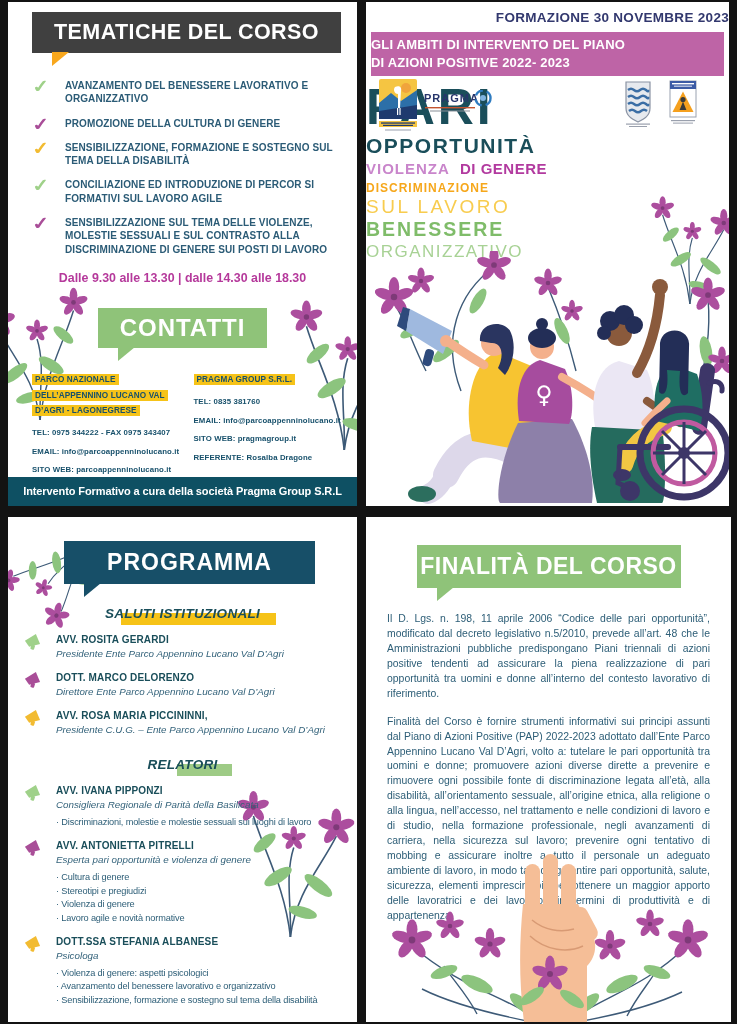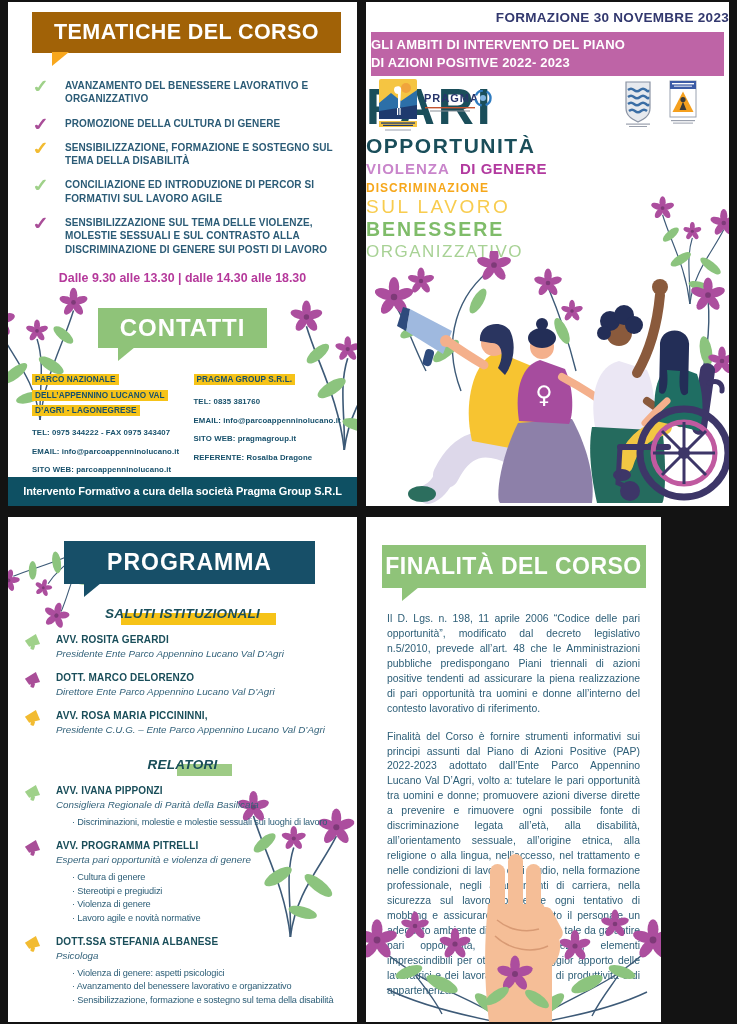--- a/index.html
+++ b/index.html
@@ -2,27 +2,27 @@
 <html><head>
 <meta charset="utf-8">
 <style>
   html,body{margin:0;padding:0;background:#101010;}
   .stage{position:relative;width:737px;height:1024px;background:#131313;overflow:hidden;
          font-family:"Liberation Sans",sans-serif;-webkit-font-smoothing:antialiased;}
   .panel{position:absolute;background:#fff;overflow:hidden;}
   .p-tl{left:8px;top:2px;width:349px;height:504px;}
   .p-tr{left:366px;top:2px;width:363px;height:504px;}
   .p-bl{left:8px;top:517px;width:349px;height:505px;}
-  .p-br{left:366px;top:517px;width:295px;height:505px;}
+  .p-br{left:366px;top:517px;width:365px;height:505px;}
 
   
   .bubble{position:relative;color:#fff;font-weight:bold;text-align:center;z-index:2;}
   .bubble::after{content:"";position:absolute;left:20px;bottom:-13px;width:0;height:0;
                  border-top:14px solid #000;border-right:17px solid transparent;}
-  .b-orange{background:#a16207}.b-orange::after{border-top-color:#F8A71D}
+  .b-orange{background:#404040}.b-orange::after{border-top-color:#F8A71D}
   .b-green{background:#8FC379}.b-green::after{border-top-color:#8FC379}
   .b-teal{background:#174F68}.b-teal::after{border-top-color:#174F68}
 
   
   .tem-banner{margin:10px 16px 0 24px;padding:8px 2px;font-size:21.5px;letter-spacing:.4px;}
   .check-list{list-style:none;margin:26px 8px 0 26px;padding:0;}
   .check-list li{position:relative;padding-left:31px;margin-bottom:11px;
     font-size:10px;font-weight:bold;color:#2B5B76;line-height:1.33;letter-spacing:.1px;}
   .chk{position:absolute;left:0;top:-3px;font-size:17px;font-weight:bold;
        transform:scaleX(1.25) rotate(-6deg);}
@@ -65,21 +65,21 @@
   .sec-head{position:relative;width:fit-content;margin:22px auto 0;font-size:13.5px;font-weight:bold;
     font-style:italic;color:#1A4E5A;letter-spacing:.3px;z-index:1;}
   .sec-head i{position:absolute;z-index:-1;top:7px;bottom:-4px;}
   .sec-yellow i{left:16px;right:-16px;background:#F6C318;}
   .sec-green i{left:30px;right:-14px;background:#9ECB86;}
   .speaker{position:relative;margin:13px 8px 0 48px;z-index:2;}
   .mega{position:absolute;left:-33px;top:0px;width:19px;height:16px;}
   .m-green{color:#9FD189}.m-mag{color:#A94E98}.m-yel{color:#F2BB31}
   .sp-name{font-size:10px;font-weight:bold;color:#1A4E5A;letter-spacing:.15px;}
   .sp-role{font-size:9.8px;font-style:italic;color:#33627A;margin-top:3px;}
-  .topics{margin:7px 0 0 16px;}
+  .topics{margin:7px 0 0 0;}
   .topic{font-size:9.2px;color:#2D5E77;margin-top:3.5px;letter-spacing:-.15px;}
   .coord{margin:15px 0 0 14px;font-style:italic;font-weight:bold;position:relative;z-index:2;}
   .coord-badge{background:#C74F9F;color:#fff;font-size:10.2px;padding:3px 9px 4px;margin-left:5px;}
 
   
   .fin-banner{margin:28px auto 0;width:264px;padding:8px 0;font-size:23px;letter-spacing:.5px;}
   .fin-text{margin:24px 21px 0;font-size:10.45px;line-height:1.43;color:#2D5E77;text-align:justify;}
   .fin-text.p2{margin-top:13px;}
   .hand{position:absolute;left:50%;bottom:0;transform:translateX(-50%);width:334px;height:168px;z-index:1;}
 </style>
@@ -364,21 +364,21 @@
       <div class="sp-name">AVV. IVANA PIPPONZI</div>
       <div class="sp-role">Consigliera Regionale di Parità della Basilicata</div>
       <div class="topics">
         <div class="topic">· Discriminazioni, molestie e molestie sessuali sui luoghi di lavoro</div>
       </div>
     </div>
     <div class="speaker">
       <svg class="mega m-mag" viewBox="0 0 20 19">
           <use href="#mega-def"></use>
         </svg>
-      <div class="sp-name">AVV. PROGRAMMA PITRELLI</div>
+      <div class="sp-name">AVV. ANTONIETTA PITRELLI</div>
       <div class="sp-role">Esperta pari opportunità e violenza di genere</div>
       <div class="topics">
         <div class="topic">· Cultura di genere</div>
         <div class="topic">· Stereotipi e pregiudizi</div>
         <div class="topic">· Violenza di genere</div>
         <div class="topic">· Lavoro agile e novità normative</div>
       </div>
     </div>
     <div class="speaker">
       <svg class="mega m-yel" viewBox="0 0 20 19">

